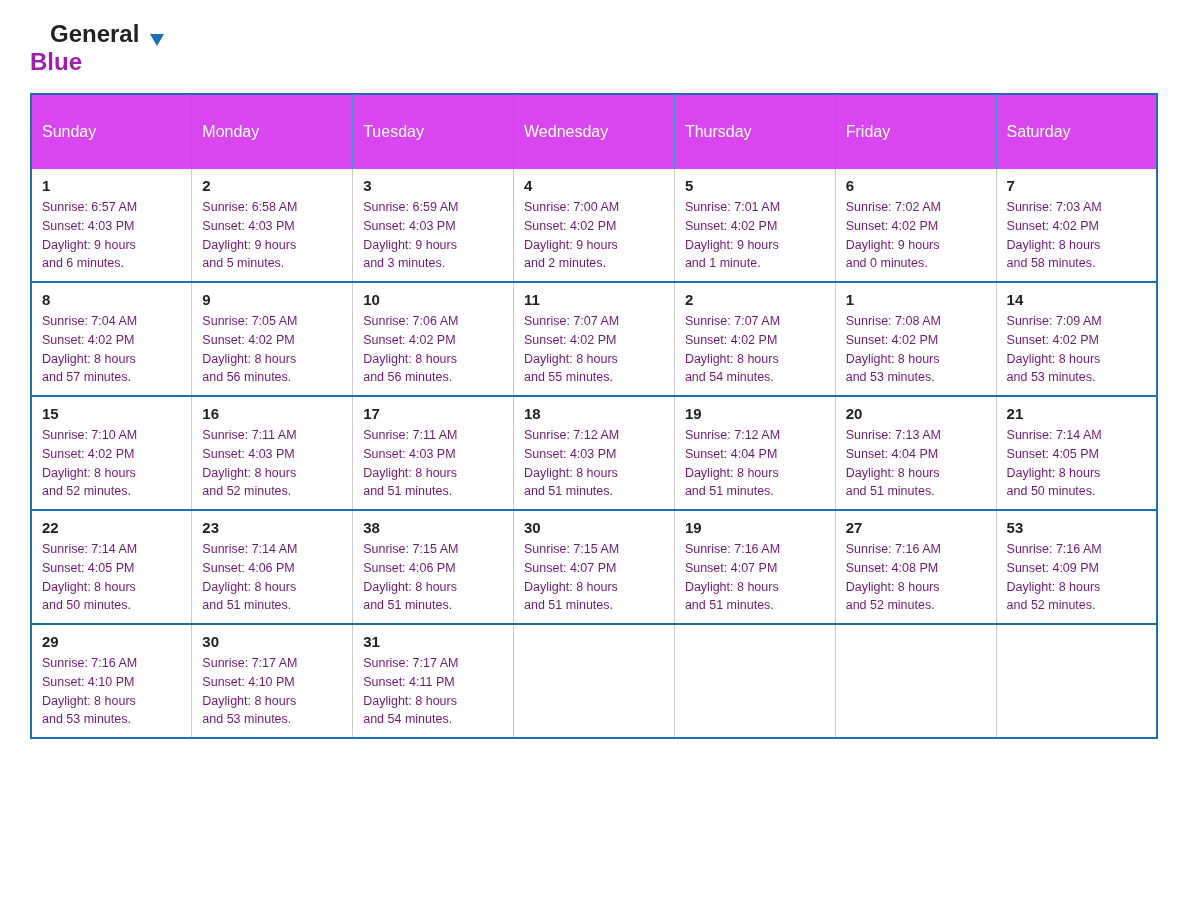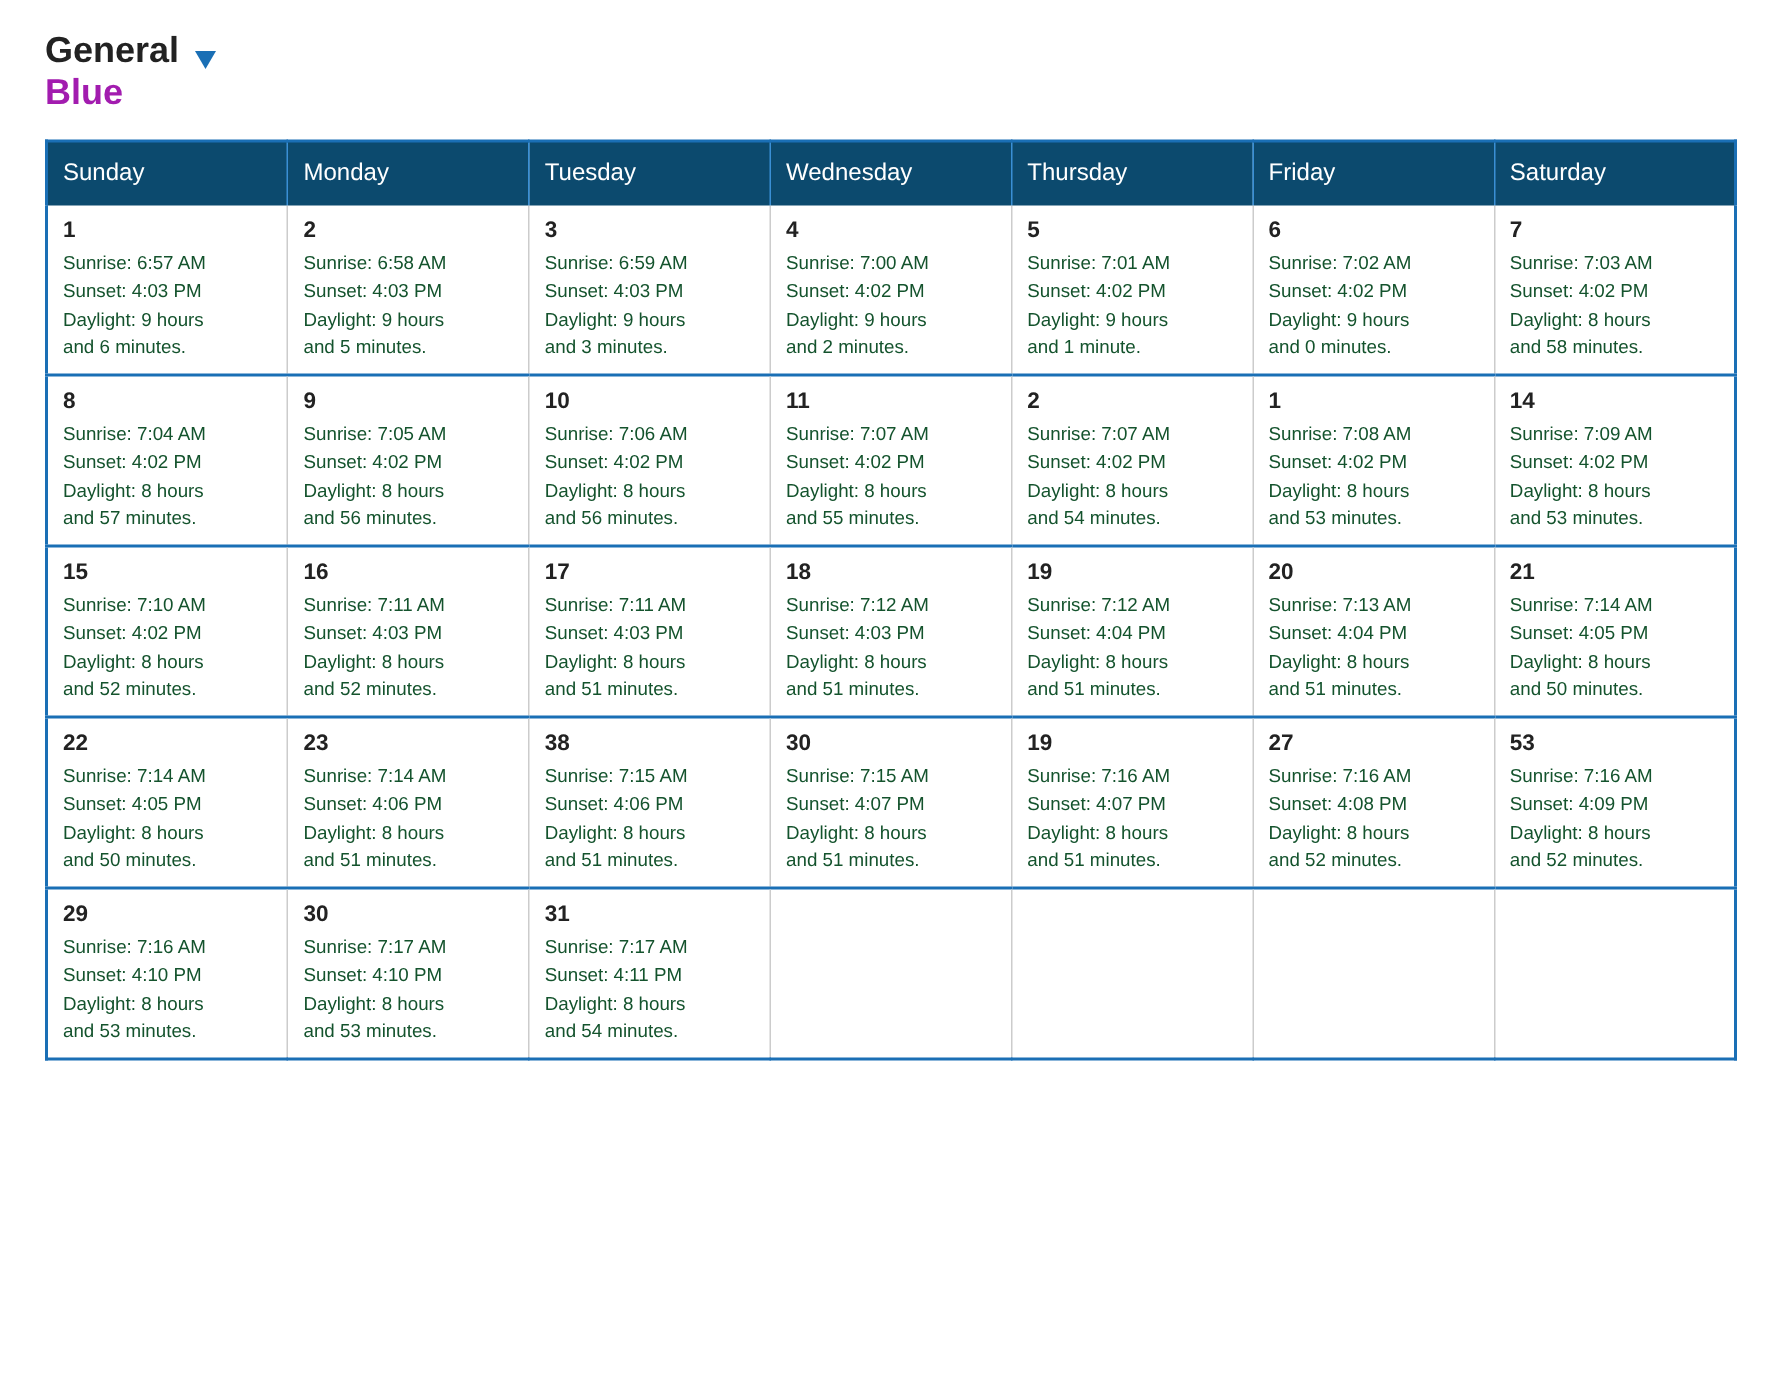--- a/index.html
+++ b/index.html
@@ -27,25 +27,25 @@
       font-size: 20px;
       color: #444;
       margin-top: 4px;
     }
     .calendar-table {
       width: 100%;
       border-collapse: collapse;
       border: 2px solid #1a6fb5;
     }
     .calendar-table th {
-      background: #0c4a6e;
+      background: #d946ef;
       color: #fff;
       font-size: 16px;
       font-weight: normal;
-      padding: 12px 10px;
+      padding: 28px 10px;
       text-align: left;
       border-right: 1px solid #3a8fd5;
     }
     .calendar-table th:last-child { border-right: none; }
     .calendar-table td {
       vertical-align: top;
       padding: 8px 10px;
       border-right: 1px solid #ccc;
       border-bottom: 2px solid #1a6fb5;
       font-size: 13px;
@@ -57,39 +57,39 @@
     .calendar-table tr:last-child td { border-bottom: none; }
     .day-number {
       font-size: 15px;
       font-weight: bold;
       color: #222;
       display: block;
       margin-bottom: 4px;
     }
     .day-info {
       font-size: 12.5px;
-      color: #14532d;
+      color: #701a75;
       line-height: 1.5;
     }
     .empty-cell { background: #fff; }
 
     
     .logo-wrapper {
       display: flex;
       align-items: center;
       gap: 2px;
     }
   </style>
 </head>
 <body>
 
 <div class="header-area">
   <div class="logo-wrapper">
   <div style="display:flex; flex-direction:column; line-height:1.15;">
-    <div style="display:flex; align-items:center;">
+    <div style="display:flex; align-items:center;margin-left:20px;">
       <span style="font-size:24px; font-weight:bold; color:#222; font-family:Arial;">General</span>
       <span style="display:inline-block; width:0; height:0; border-left:9px solid transparent; border-right:0; border-top:0; border-bottom:0; margin-left:2px; position:relative; top:0;">
         <svg width="14" height="14" viewBox="0 0 14 14">
               <polygon points="0,0 14,0 7,12" fill="#1a6fb5"></polygon>
             </svg>
       </span>
     </div>
     <span style="font-size:24px; font-weight:bold; color:#a21caf; font-family:Arial;">Blue</span>
   </div>
     </div>

